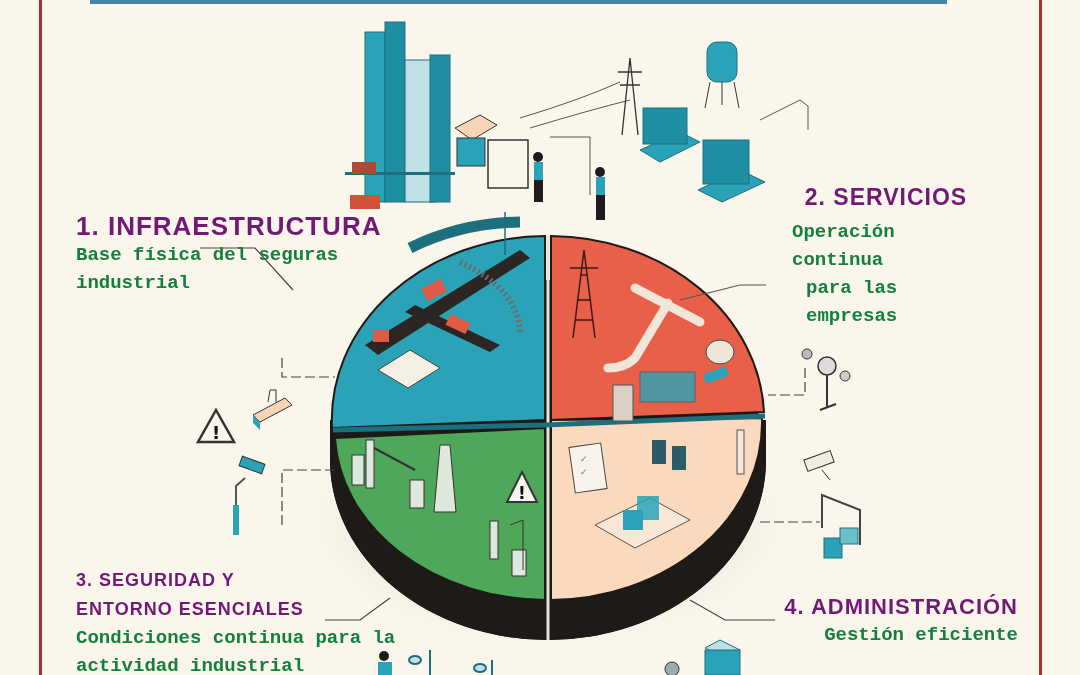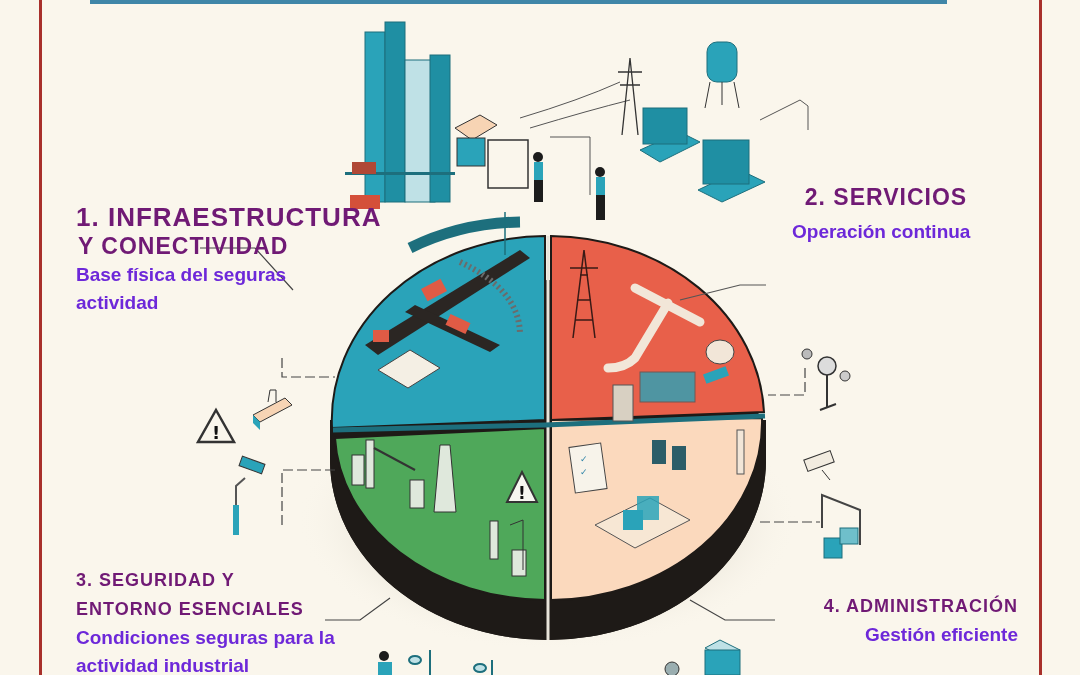--- a/index.html
+++ b/index.html
@@ -2,30 +2,30 @@
 <html><head>
 <meta charset="utf-8">
 <style>
   html,body{margin:0;padding:0;}
   body{width:1080px;height:675px;overflow:hidden;background:#faf6ec;position:relative;font-family:"Liberation Sans","DejaVu Sans",sans-serif;}
   .frame-l,.frame-r{position:absolute;top:0;bottom:0;width:3px;background:#a8302b;}
   .frame-l{left:39px;} .frame-r{left:1039px;}
   .topbar{position:absolute;left:90px;top:0;width:857px;height:4px;background:#3f86a8;}
   .label{position:absolute;}
   .title{color:#701a75;font-weight:bold;letter-spacing:1px;line-height:29px;}
-  .desc{color:#6d28d9;font-weight:bold;line-height:28px;font-size:19px;}
-  #l1{left:76px;top:203px;}
+  .desc{color:#15803d;font-weight:bold;line-height:28px;font-size:19px;font-family:Liberation Mono, monospace;}
+  #l1{left:76px;top:212px;}
   #l1 .t1{font-size:26px;} #l1 .t2{font-size:23px;padding-left:2px;}
   #l2{left:776px;top:183px;width:220px;text-align:center;}
   #l2 .title{font-size:23px;}
   #l2 .desc{text-align:left;padding-left:16px;}
   #l3{left:76px;top:566px;}
   #l3 .title{font-size:18px;}
   #l4{left:740px;top:592px;width:278px;text-align:right;}
-  #l4 .title{font-size:18px;}
+  #l4 .title{font-size:22px;}
   svg{position:absolute;left:0;top:0;}
 </style>
 </head>
 <body>
 
 <div class="frame-l"></div>
 <div class="frame-r"></div>
 <div class="topbar"></div>
 
 <svg width="1080" height="675" viewBox="0 0 1080 675">
@@ -227,33 +227,33 @@
     <circle cx="672" cy="669" r="7" fill="#9aaeb0" stroke="#333"></circle>
   </g>
   <g>
     <path d="M705,648 L720,640 L740,650 L725,658 Z" fill="#bfe1e6" stroke="#1d6f7d"></path>
     <rect x="705" y="650" width="35" height="25" fill="#2aa3b9" stroke="#1d6f7d"></rect>
   </g>
 </svg>
 
 <div class="label" id="l1">
   <div class="title t1">1. INFRAESTRUCTURA</div>
-  <div class="title t2">Y CONECTIVIDAD</div>
   <div class="desc">Base física del seguras</div>
-  <div class="desc">actividad</div>
+  <div class="desc">industrial</div>
 </div>
 
 <div class="label" id="l2">
   <div class="title">2. SERVICIOS</div>
   <div class="desc" style="margin-top:6px">Operación continua</div>
+  <div class="desc" style="padding-left:30px">para las empresas</div>
 </div>
 
 <div class="label" id="l3">
   <div class="title">3. SEGURIDAD Y</div>
   <div class="title">ENTORNO ESENCIALES</div>
-  <div class="desc">Condiciones seguras para la</div>
+  <div class="desc">Condiciones continua para la</div>
   <div class="desc">actividad industrial</div>
 </div>
 
 <div class="label" id="l4">
   <div class="title">4. ADMINISTRACIÓN</div>
   <div class="desc">Gestión eficiente</div>
 </div>
 
 </body></html>

